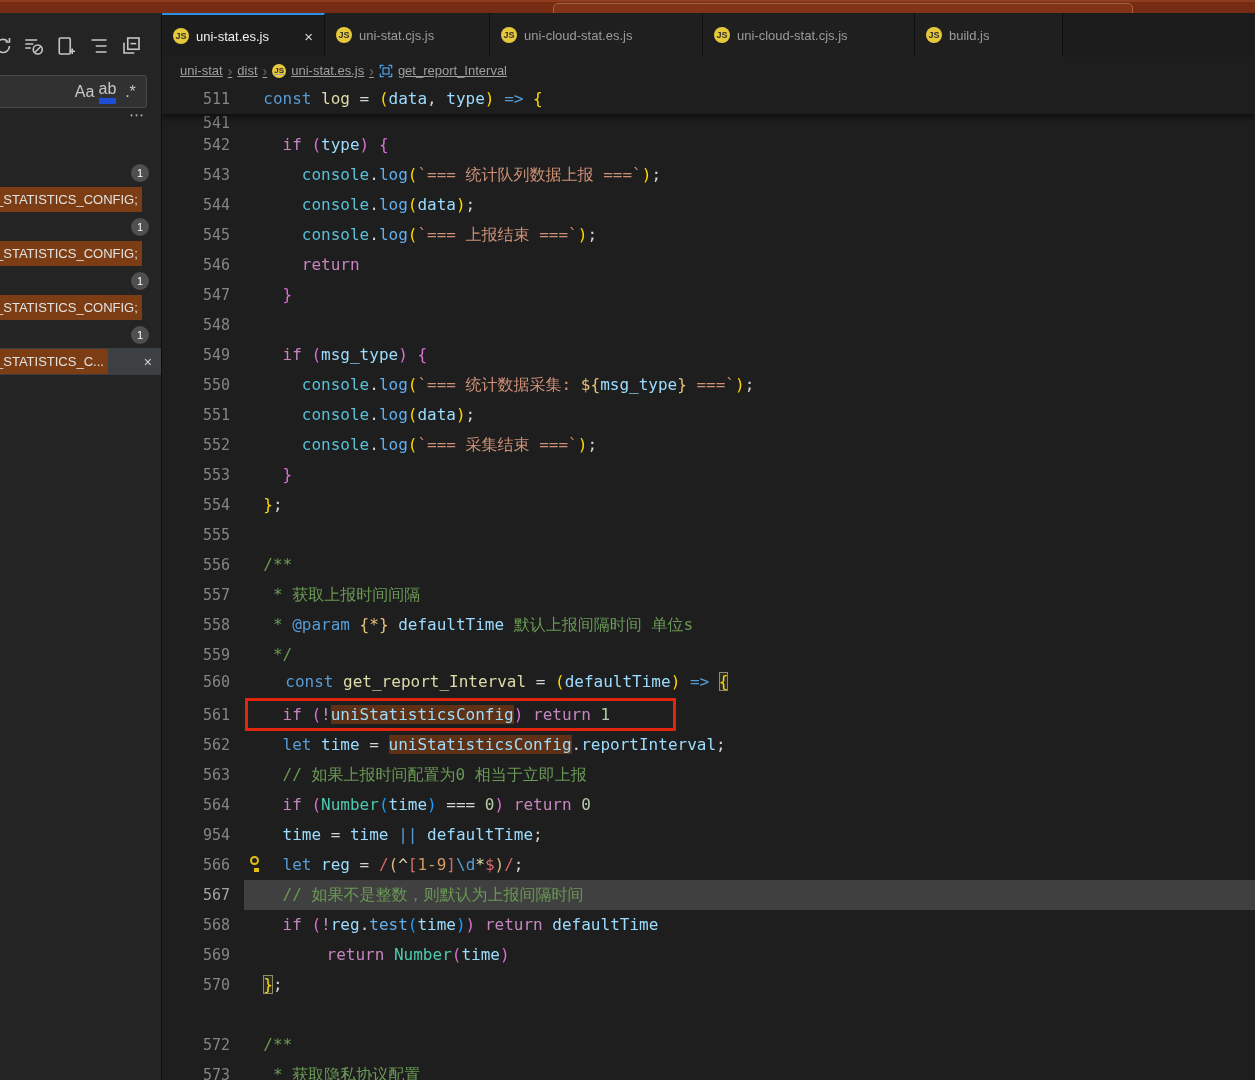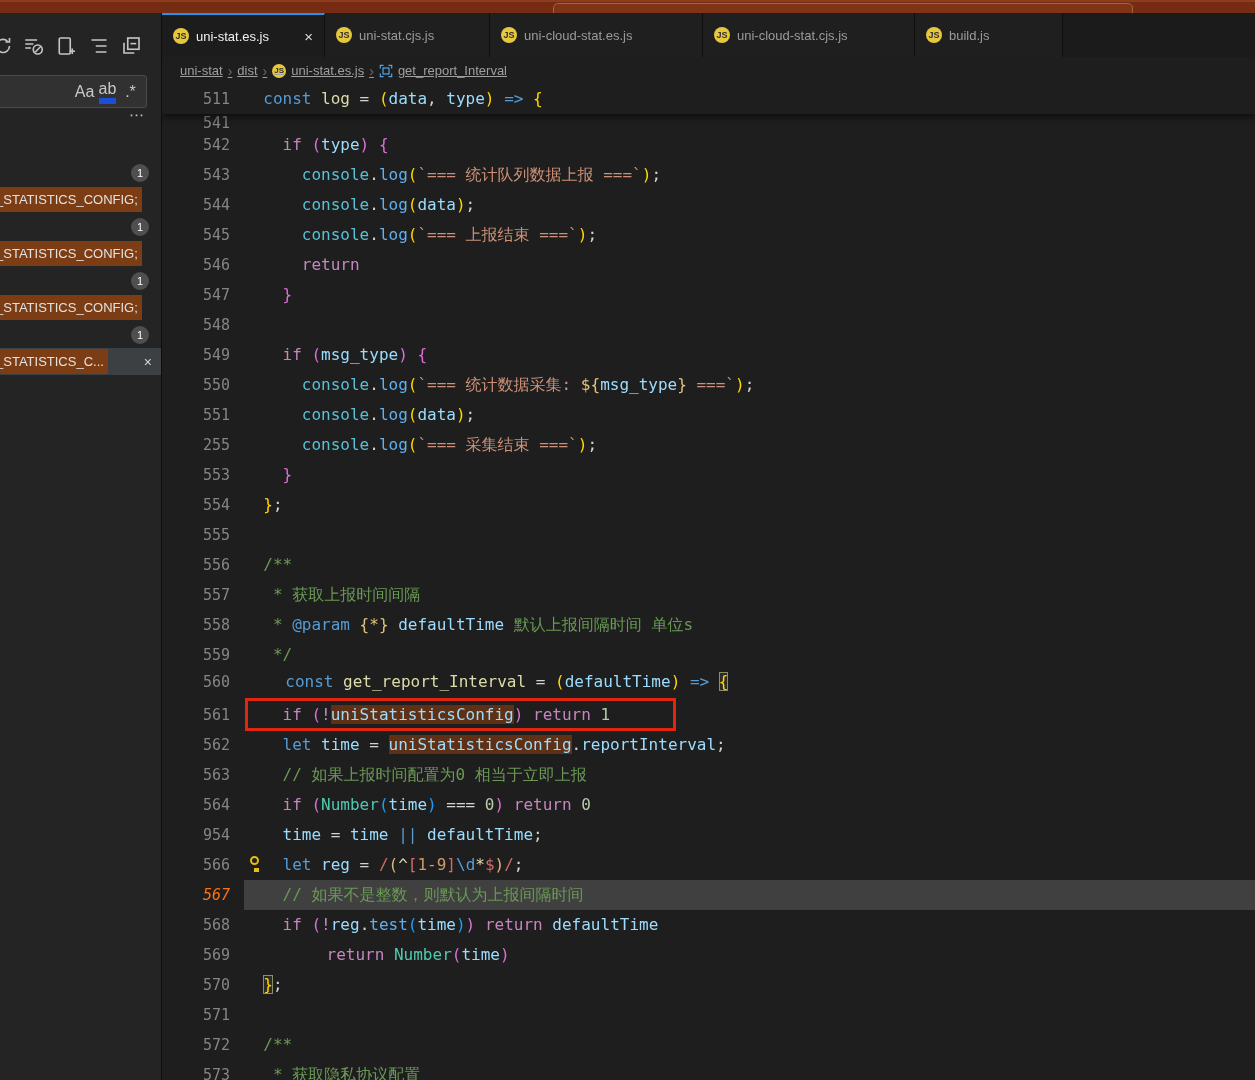--- a/index.html
+++ b/index.html
@@ -53,21 +53,21 @@
   .cube{width:14px;height:14px;display:inline-flex;}
   .cube svg{width:14px;height:14px;}
   
   .ebody{position:relative;height:996px;background:#1e1e1e;overflow:hidden;}
   .rows{position:absolute;left:0;top:16px;right:0;height:990px;z-index:1;}
   .line{position:absolute;left:0;right:0;height:30px;display:flex;}
   .gut{flex:none;width:82px;padding-right:14px;text-align:right;color:#858585;
        font:15px/30px "DejaVu Sans Mono",monospace;}
   .codel{flex:1;white-space:pre;font:16px/30px "DejaVu Sans Mono",monospace;color:#d4d4d4;}
   .line.hl .codel{background:#404040;}
-  .line.hl .gut{color:#f97316;font-style:italic;}
+  .line.hl .gut{color:#a3a3a3;}
   .sticky{position:absolute;left:0;top:0;right:0;height:30px;background:#1e1e1e;z-index:4;
           display:flex;box-shadow:0 3px 7px rgba(0,0,0,.55);}
   .red-box{position:absolute;left:83px;top:614px;width:431px;height:33px;border:3px solid #e2250e;
            z-index:5;pointer-events:none;}
   .bulb{position:absolute;left:88px;top:6px;width:9px;height:9px;border:2px solid #e5be17;
         border-radius:50%;}
   .bulb:after{content:"";position:absolute;left:2px;top:10px;width:5px;height:4px;background:#e5be17;}
   
   .tk-kb{color:#569cd6}.tk-kp{color:#c586c0}.tk-fn{color:#dcdcaa}.tk-vb{color:#9cdcfe}
   .tk-cs{color:#58c1d8}.tk-mb{color:#61afef}.tk-st{color:#ce9178}.tk-nm{color:#b5cea8}
@@ -241,21 +241,21 @@
             </div>
             <div class="line" style="top: 270px;">
               <span class="gut">550</span>
               <span class="codel"><span>      </span><span class="tk-cs">console</span><span>.</span><span class="tk-mb">log</span><span class="tk-b1">(</span><span class="tk-st">`=== 统计数据采集: </span><span class="tk-tp">${</span><span class="tk-vb">msg_type</span><span class="tk-tp">}</span><span class="tk-st"> ===`</span><span class="tk-b1">)</span><span>;</span></span>
             </div>
             <div class="line" style="top: 300px;">
               <span class="gut">551</span>
               <span class="codel"><span>      </span><span class="tk-cs">console</span><span>.</span><span class="tk-mb">log</span><span class="tk-b1">(</span><span class="tk-vb">data</span><span class="tk-b1">)</span><span>;</span></span>
             </div>
             <div class="line" style="top: 330px;">
-              <span class="gut">255</span>
+              <span class="gut">552</span>
               <span class="codel"><span>      </span><span class="tk-cs">console</span><span>.</span><span class="tk-mb">log</span><span class="tk-b1">(</span><span class="tk-st">`=== 采集结束 ===`</span><span class="tk-b1">)</span><span>;</span></span>
             </div>
             <div class="line" style="top: 360px;">
               <span class="gut">553</span>
               <span class="codel"><span>    </span><span class="tk-b2">}</span></span>
             </div>
             <div class="line" style="top: 390px;">
               <span class="gut">554</span>
               <span class="codel"><span>  </span><span class="tk-b1">}</span><span>;</span></span>
             </div>
@@ -317,24 +317,20 @@
               <span class="codel"><span>    </span><span class="tk-kp">if</span><span> </span><span class="tk-b2">(</span><span class="tk-kp">!</span><span class="tk-vb">reg</span><span>.</span><span class="tk-mb">test</span><span class="tk-b3">(</span><span class="tk-vb">time</span><span class="tk-b3">)</span><span class="tk-b2">)</span><span> </span><span class="tk-kp">return</span><span> </span><span class="tk-vb">defaultTime</span></span>
             </div>
             <div class="line" style="top: 840px; gap: 44px;">
               <span class="gut">569</span>
               <span class="codel"><span>    </span><span class="tk-kp">return</span><span> </span><span class="tk-cl">Number</span><span class="tk-b2">(</span><span class="tk-vb">time</span><span class="tk-b2">)</span></span>
             </div>
             <div class="line" style="top: 870px;">
               <span class="gut">570</span>
               <span class="codel"><span>  </span><span class="tk-b1 tk-bm">}</span><span>;</span></span>
             </div>
-            <div class="line" style="top: 900px;">
-              <span class="gut">571</span>
-              <span class="codel"></span>
-            </div>
             <div class="line" style="top: 930px;">
               <span class="gut">572</span>
               <span class="codel"><span>  </span><span class="tk-cm">/**</span></span>
             </div>
             <div class="line" style="top: 960px;">
               <span class="gut">573</span>
               <span class="codel"><span class="tk-cm">   * 获取隐私协议配置</span></span>
             </div>
           </div>
         <div class="sticky">

